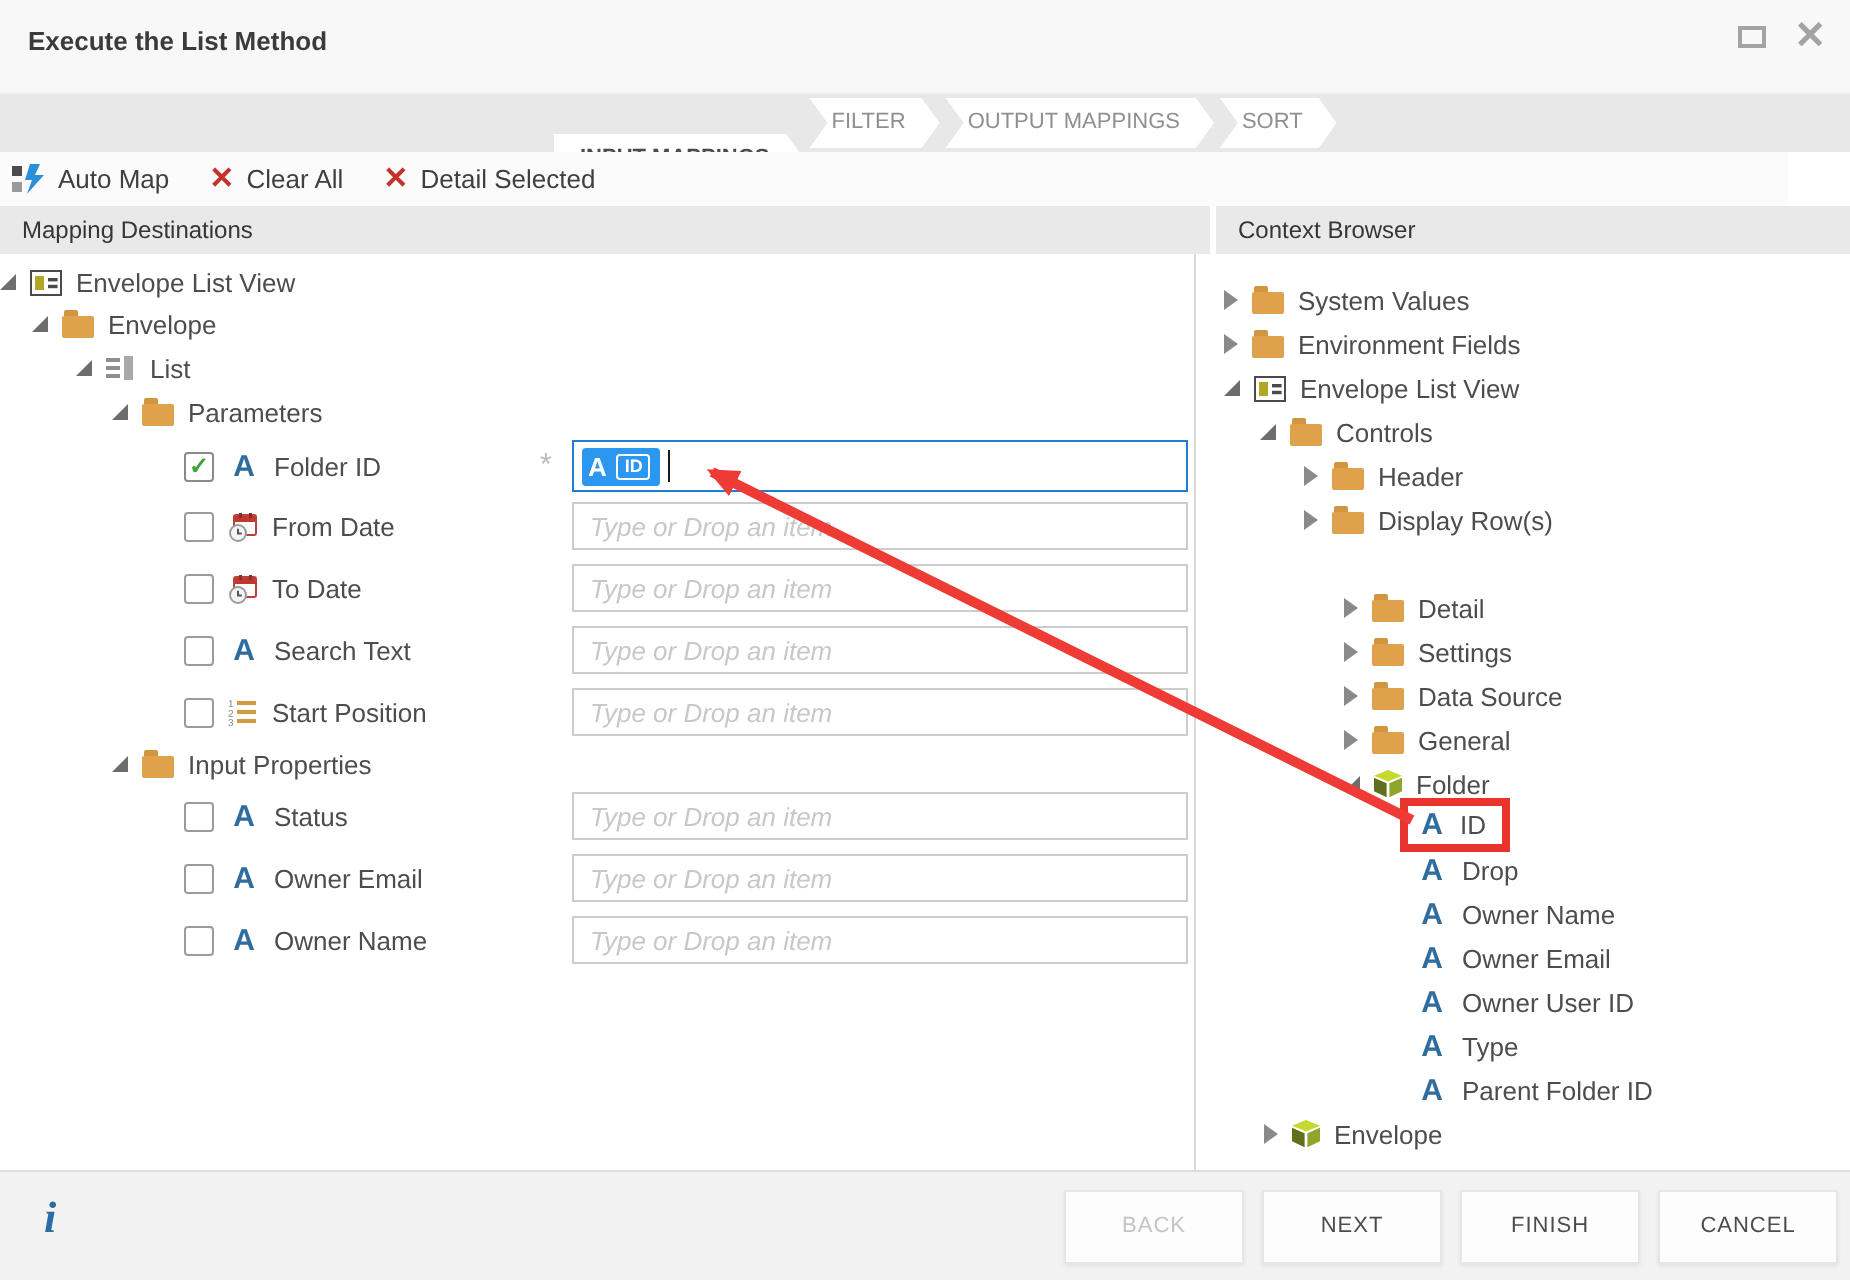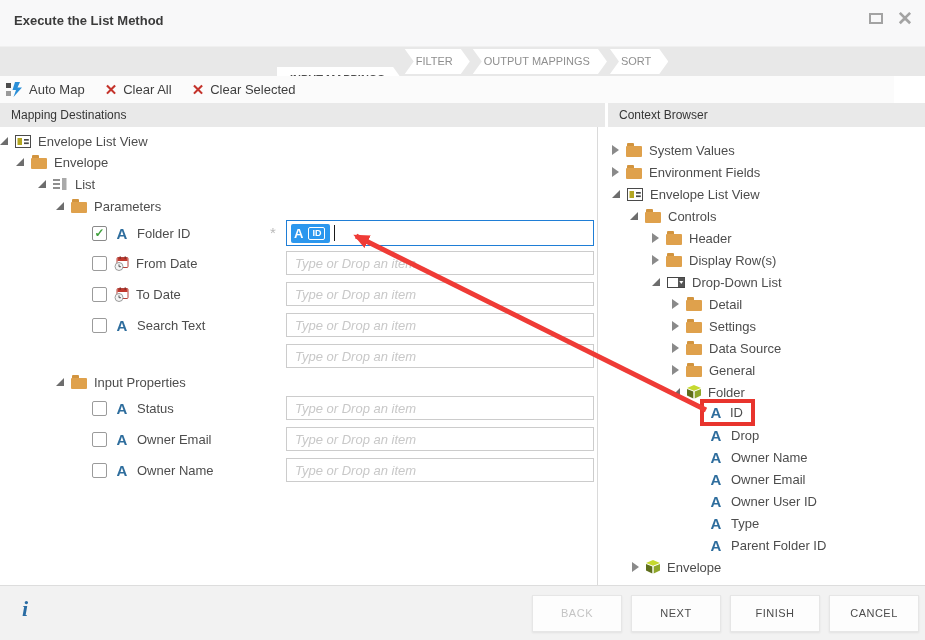--- a/index.html
+++ b/index.html
@@ -102,21 +102,21 @@
           </svg>
       </span>
       <span>Auto Map</span>
     </div>
     <div class="tool">
       <span class="xicon">✕</span>
       <span>Clear All</span>
     </div>
     <div class="tool">
       <span class="xicon">✕</span>
-      <span>Clear Selected</span>
+      <span>Detail Selected</span>
     </div>
   </div>
 
   <div class="phead left">Mapping Destinations</div>
   <div class="phead right">Context Browser</div>
   <div class="lpanel-border"></div>
 
   <div class="trow" style="top:131px;left:0px">
     <span class="exp"></span>
     <span class="icsvg">
@@ -209,20 +209,34 @@
   <div class="prow" style="top:313px">
     <div class="pcontent">
       <span class="cb"></span>
       <span class="aicon">A</span>
       <span>Search Text</span>
     </div>
     <input class="pinput" placeholder="Type or Drop an item" style="">
   </div>
 
   <div class="prow" style="top:344px">
+    <div class="pcontent">
+      <span class="cb"></span>
+      <span class="icsvg">
+        <svg width="15" height="14" viewBox="0 0 15 14">
+            <text x="0" y="4.6" font-size="5" fill="#8a8a8a" font-family="sans-serif">1</text>
+            <text x="0" y="9.4" font-size="5" fill="#8a8a8a" font-family="sans-serif">2</text>
+            <text x="0" y="14" font-size="5" fill="#8a8a8a" font-family="sans-serif">3</text>
+            <rect x="4.5" y="1.5" width="9.5" height="2" fill="#cf9b43"></rect>
+            <rect x="4.5" y="6" width="9.5" height="2" fill="#cf9b43"></rect>
+            <rect x="4.5" y="10.5" width="9.5" height="2" fill="#cf9b43"></rect>
+          </svg>
+      </span>
+      <span>Start Position</span>
+    </div>
     <input class="pinput" placeholder="Type or Drop an item" style="">
   </div>
 
   <div class="trow" style="top:372px;left:56px">
     <span class="exp"></span>
     <span class="folder"></span>
     <span>Input Properties</span>
   </div>
 
   <div class="prow" style="top:396px">
@@ -281,31 +295,20 @@
   </div>
   <div class="trow" style="top:228px;left:652px">
     <span class="col"></span>
     <span class="folder"></span>
     <span>Header</span>
   </div>
   <div class="trow" style="top:250px;left:652px">
     <span class="col"></span>
     <span class="folder"></span>
     <span>Display Row(s)</span>
-  </div>
-  <div class="trow" style="top:272px;left:652px">
-    <span class="exp"></span>
-    <span class="icsvg">
-      <svg width="18" height="11" viewBox="0 0 18 11">
-          <rect x="0.5" y="0.5" width="17" height="10" fill="#fff" stroke="#454545"></rect>
-          <rect x="11" y="1" width="6.5" height="9" fill="#555"></rect>
-          <path d="M12.3 4 l2 3 l2 -3 z" fill="#fff"></path>
-        </svg>
-    </span>
-    <span>Drop-Down List</span>
   </div>
   <div class="trow" style="top:294px;left:672px">
     <span class="col"></span>
     <span class="folder"></span>
     <span>Detail</span>
   </div>
   <div class="trow" style="top:316px;left:672px">
     <span class="col"></span>
     <span class="folder"></span>
     <span>Settings</span>

